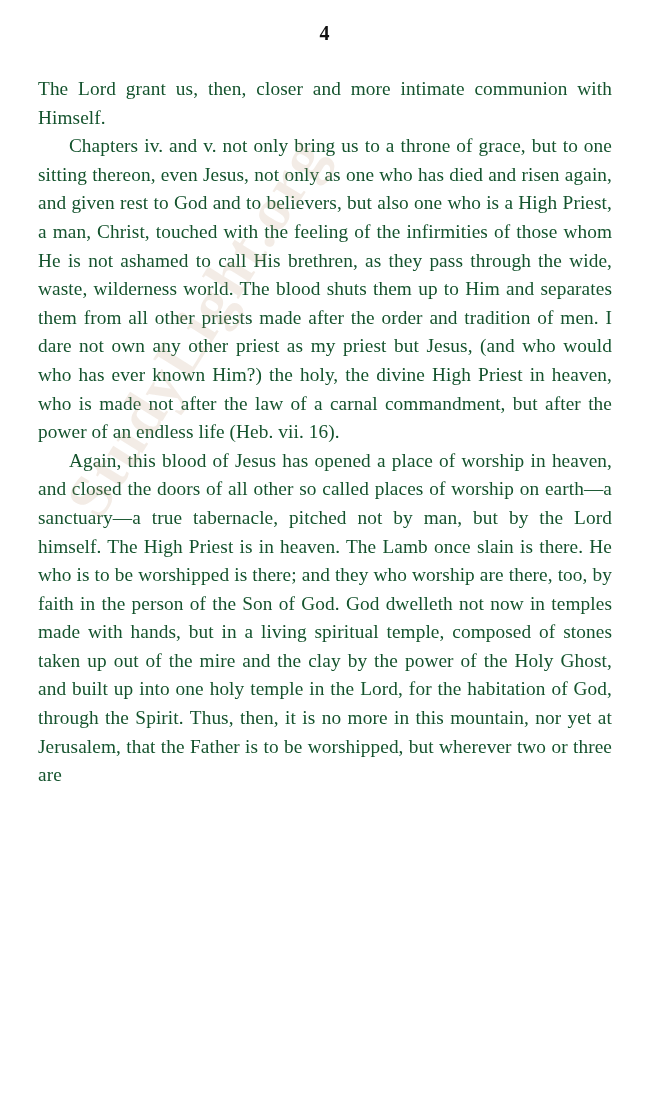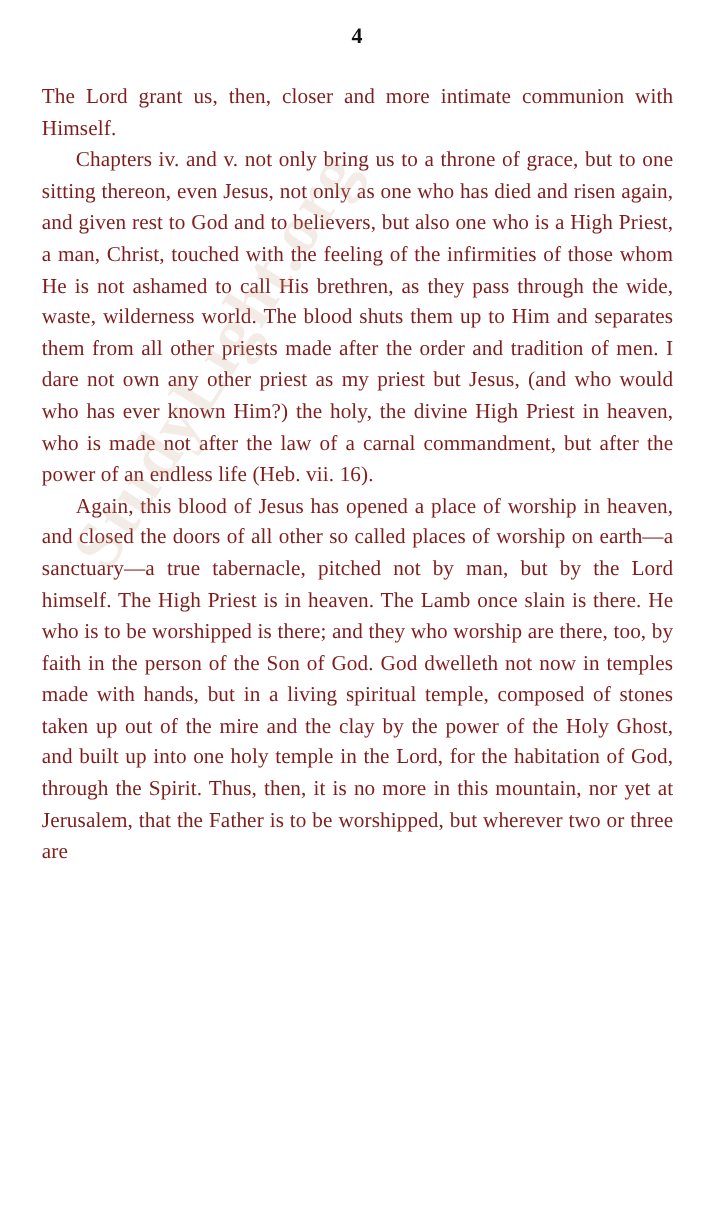--- a/index.html
+++ b/index.html
@@ -29,21 +29,21 @@
     letter-spacing: 1px;
     margin-top: 22px;
     margin-bottom: 30px;
     color: #111;
   }
   .body-text {
     font-size: 19.3px;
     line-height: 28.6px;
     text-align: justify;
     text-justify: inter-word;
-    color: #7f1d1d;
+    color: #14532d;
     letter-spacing: 0.1px;
   }
   .body-text p {
     margin: 0;
     text-indent: 1.6em;
   }
   .body-text p.first {
     text-indent: 0;
   }
   .watermark {

